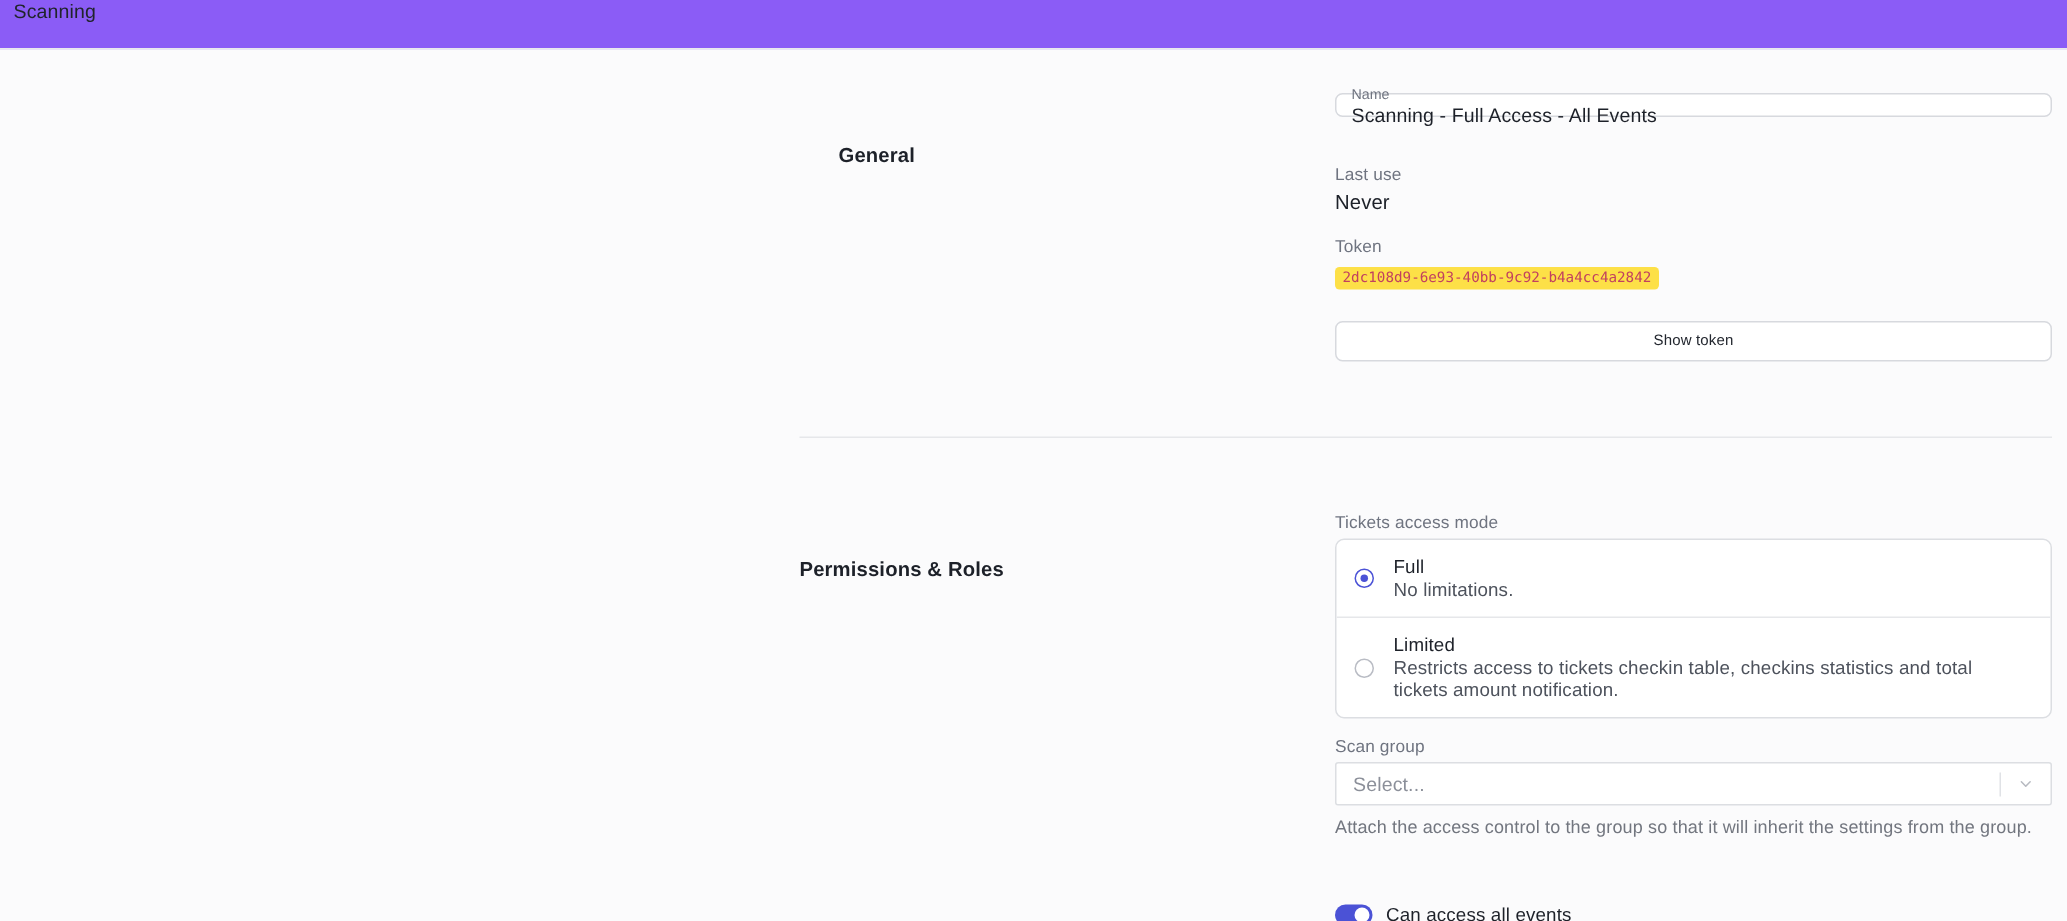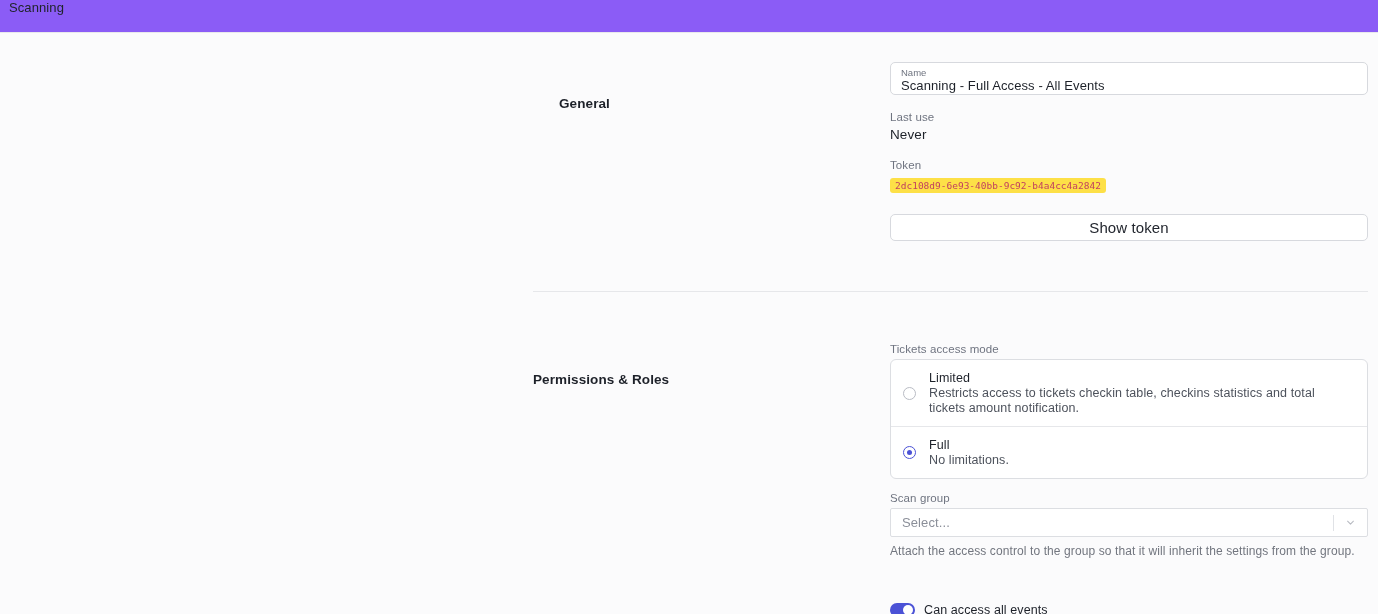--- a/index.html
+++ b/index.html
@@ -64,21 +64,21 @@
     letter-spacing: .1px;
   }
   .static-value {
     font-size: 13.5px;
     color: #1d2129;
     letter-spacing: .1px;
   }
 
   .name-input {
     width: 478px;
-    height: 33px;
+    height: 16px;
     border: 1px solid #d7d9de;
     border-radius: 5px;
     background: #ffffff;
     padding: 3px 10px 0 10px;
     display: flex;
     flex-direction: column;
     justify-content: center;
   }
   .name-input-label {
     font-size: 9.5px;
@@ -103,21 +103,21 @@
     letter-spacing: 0;
   }
 
   .btn-outline {
     width: 478px;
     height: 27px;
     border: 1px solid #d7d9de;
     border-radius: 5px;
     background: #ffffff;
     font-family: "Liberation Sans", sans-serif;
-    font-size: 15px;
+    font-size: 10px;
     color: #23272f;
     cursor: pointer;
     padding: 0;
     display: flex;
     align-items: center;
     justify-content: center;
     letter-spacing: .1px;
   }
 
   .divider {
@@ -285,32 +285,32 @@
   <div class="section">
 
     <div class="section-label" style="left:533px; top:339px;">Permissions &amp; Roles</div>
 
     <div class="fields" style="top:310px;">
       <div class="field-label">Tickets access mode</div>
 
       <div class="radio-group">
 
         <div class="radio-row">
+          <span class="radio-mark checked"></span>
+          <span class="radio-texts">
+            <span class="radio-title">Full</span>
+            <span class="radio-desc">No limitations.</span>
+          </span>
+        </div>
+
+        <div class="radio-row">
           <span class="radio-mark"></span>
           <span class="radio-texts">
             <span class="radio-title">Limited</span>
             <span class="radio-desc">Restricts access to tickets checkin table, checkins statistics and total tickets amount notification.</span>
-          </span>
-        </div>
-
-        <div class="radio-row">
-          <span class="radio-mark checked"></span>
-          <span class="radio-texts">
-            <span class="radio-title">Full</span>
-            <span class="radio-desc">No limitations.</span>
           </span>
         </div>
 
       </div>
     </div>
 
     <div class="fields" style="top:459px;">
       <div class="field-label">Scan group</div>
 
       <div class="select">

